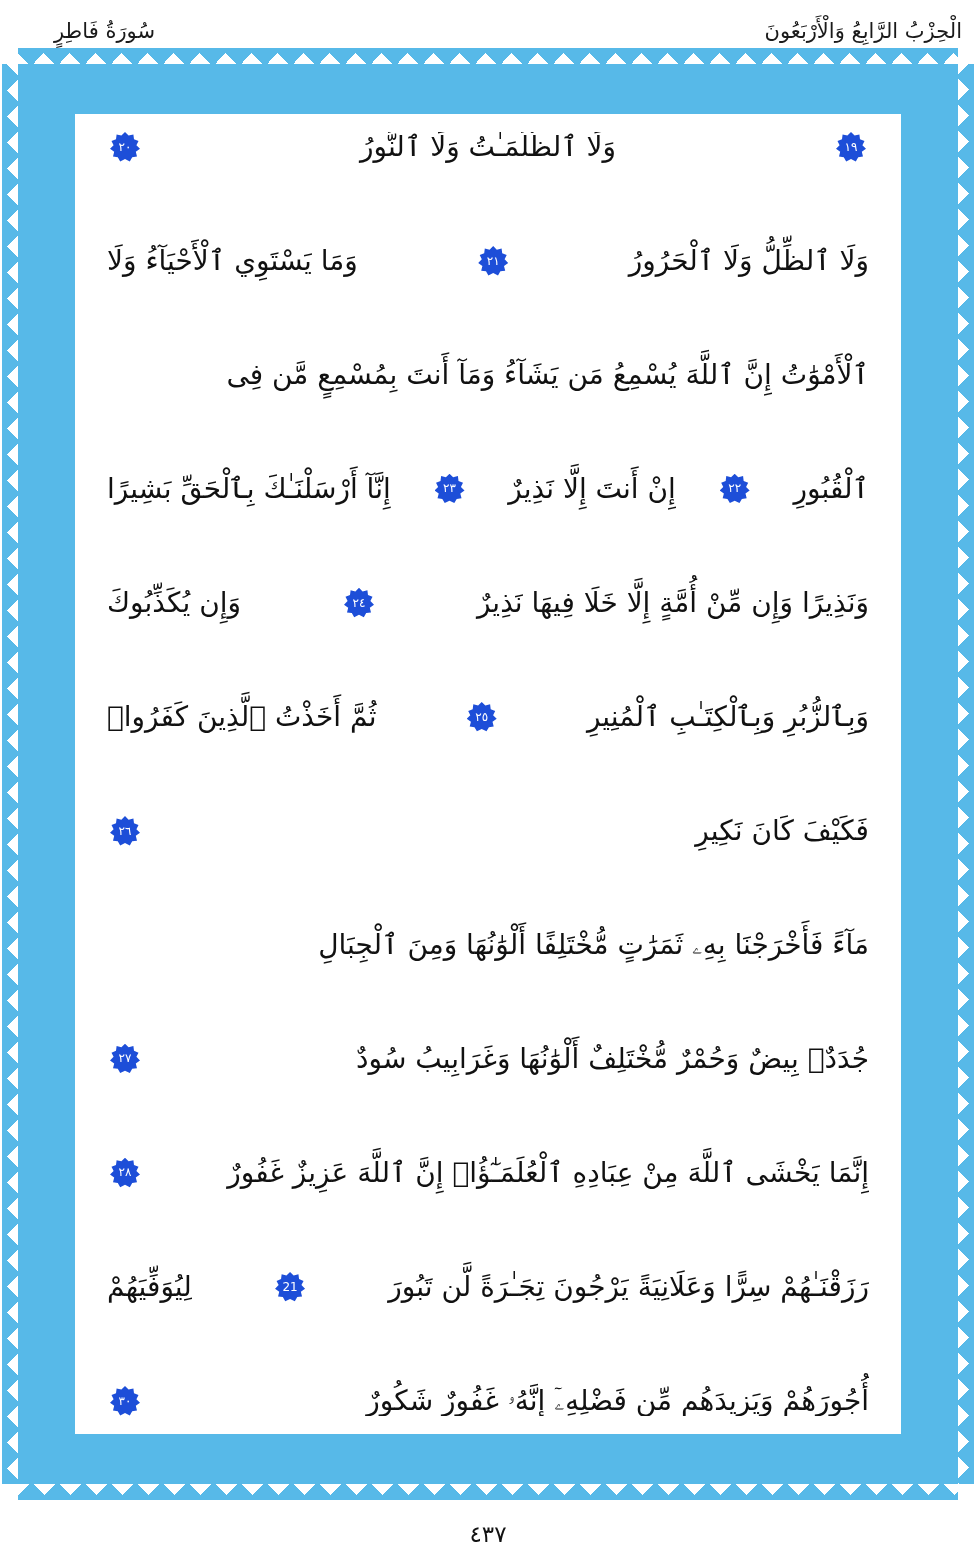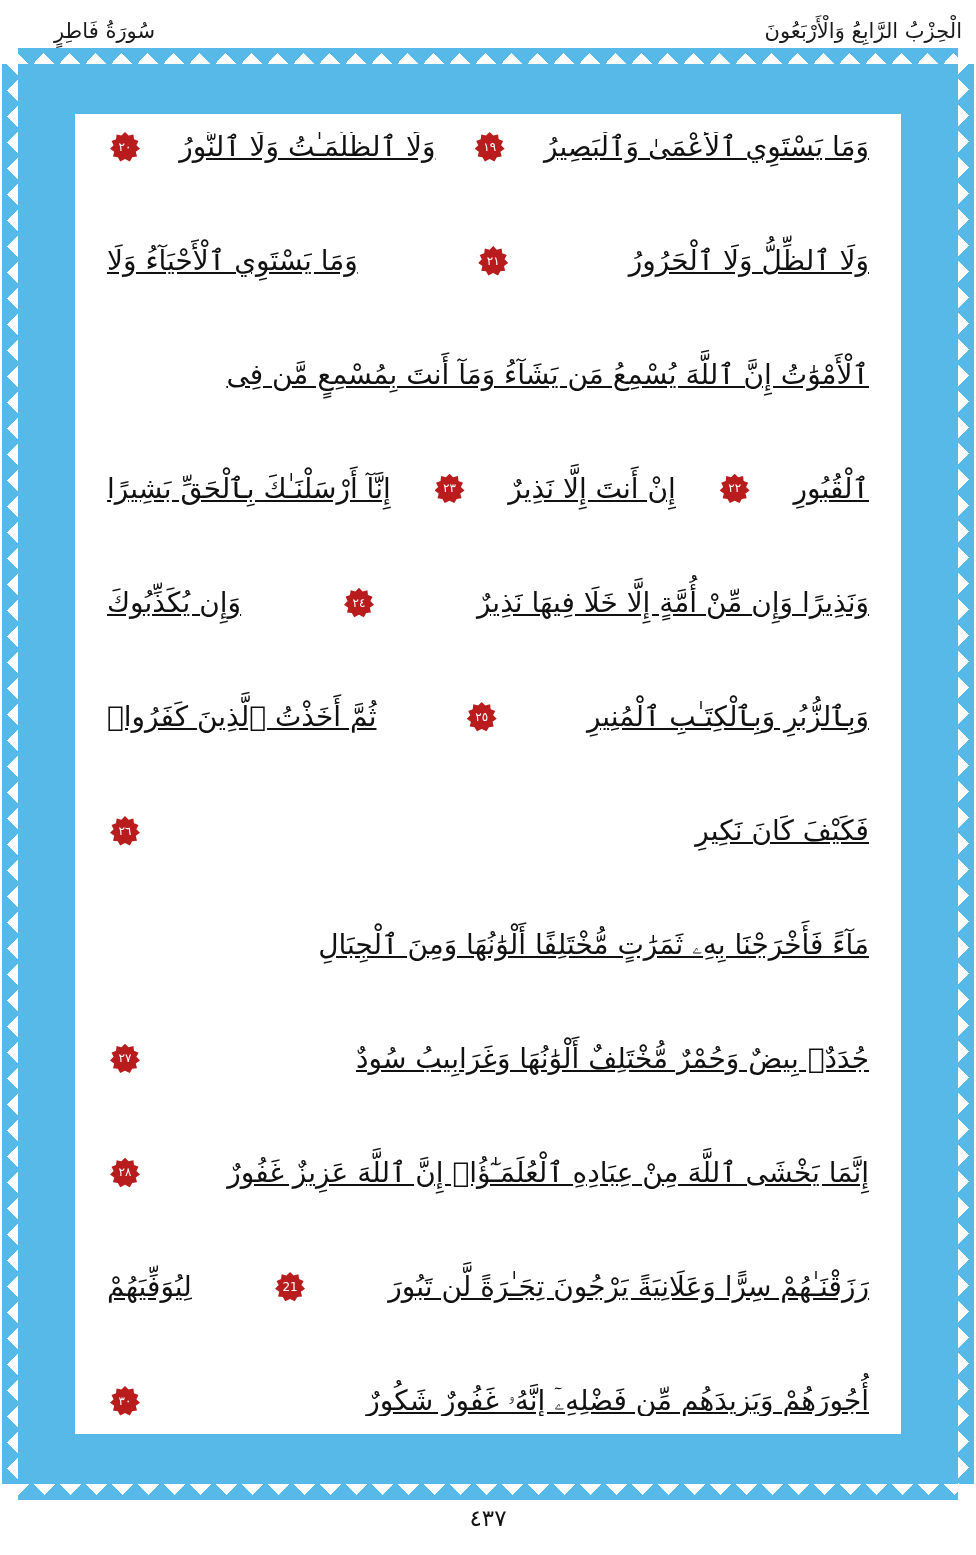--- a/index.html
+++ b/index.html
@@ -129,48 +129,47 @@
     line-height: 1.05;
     color: #111111;
     white-space: nowrap;
     display: flex;
     justify-content: space-between;
     align-items: center;
     padding: 0 4px;
   }
   .line > span.word {
     display: inline-block;
-    text-decoration: underline;
   }
 
   
   .ayah-mark {
     display: inline-flex;
     align-items: center;
     justify-content: center;
     width: 30px;
     height: 30px;
     margin: 0 3px;
-    background: #b91c1c;
+    background: #1d4ed8;
     color: #ffffff;
     font-size: 12px;
     font-family: "DejaVu Sans", sans-serif;
     flex: 0 0 auto;
     clip-path: polygon(
       50% 0%, 62% 12%, 78% 8%, 80% 24%, 95% 30%, 88% 44%,
       100% 56%, 86% 66%, 90% 82%, 74% 84%, 66% 98%,
       50% 90%, 34% 98%, 26% 84%, 10% 82%, 14% 66%,
       0% 56%, 12% 44%, 5% 30%, 20% 24%, 22% 8%, 38% 12%);
   }
 
   
   .page-footer {
     position: absolute;
     left: 0;
-    bottom: 24px;
+    bottom: 8px;
     width: 976px;
     text-align: center;
   }
   .page-number {
     font-family: "DejaVu Sans", sans-serif;
     font-size: 23px;
     color: #111111;
     letter-spacing: 1px;
   }
 </style>
@@ -186,21 +185,20 @@
   <div class="band"></div>
   <div class="scallop-top"></div>
   <div class="scallop-bottom"></div>
   <div class="scallop-left"></div>
   <div class="scallop-right"></div>
 
   <div class="frame-inner">
     <div class="text-panel">
       <div class="ayah-lines" id="ayah-lines">
           <div class="line">
-            <span class="word">وَمَا يَسْتَوِي ٱلْأَعْمَىٰ وَٱلْبَصِيرُ</span>
             <span class="ayah-mark">١٩</span>
             <span class="word">وَلَا ٱلظُّلُمَـٰتُ وَلَا ٱلنُّورُ</span>
             <span class="ayah-mark">٢٠</span>
           </div>
           <div class="line">
             <span class="word">وَلَا ٱلظِّلُّ وَلَا ٱلْحَرُورُ</span>
             <span class="ayah-mark">٢١</span>
             <span class="word">وَمَا يَسْتَوِي ٱلْأَحْيَآءُ وَلَا</span>
           </div>
           <div class="line">

